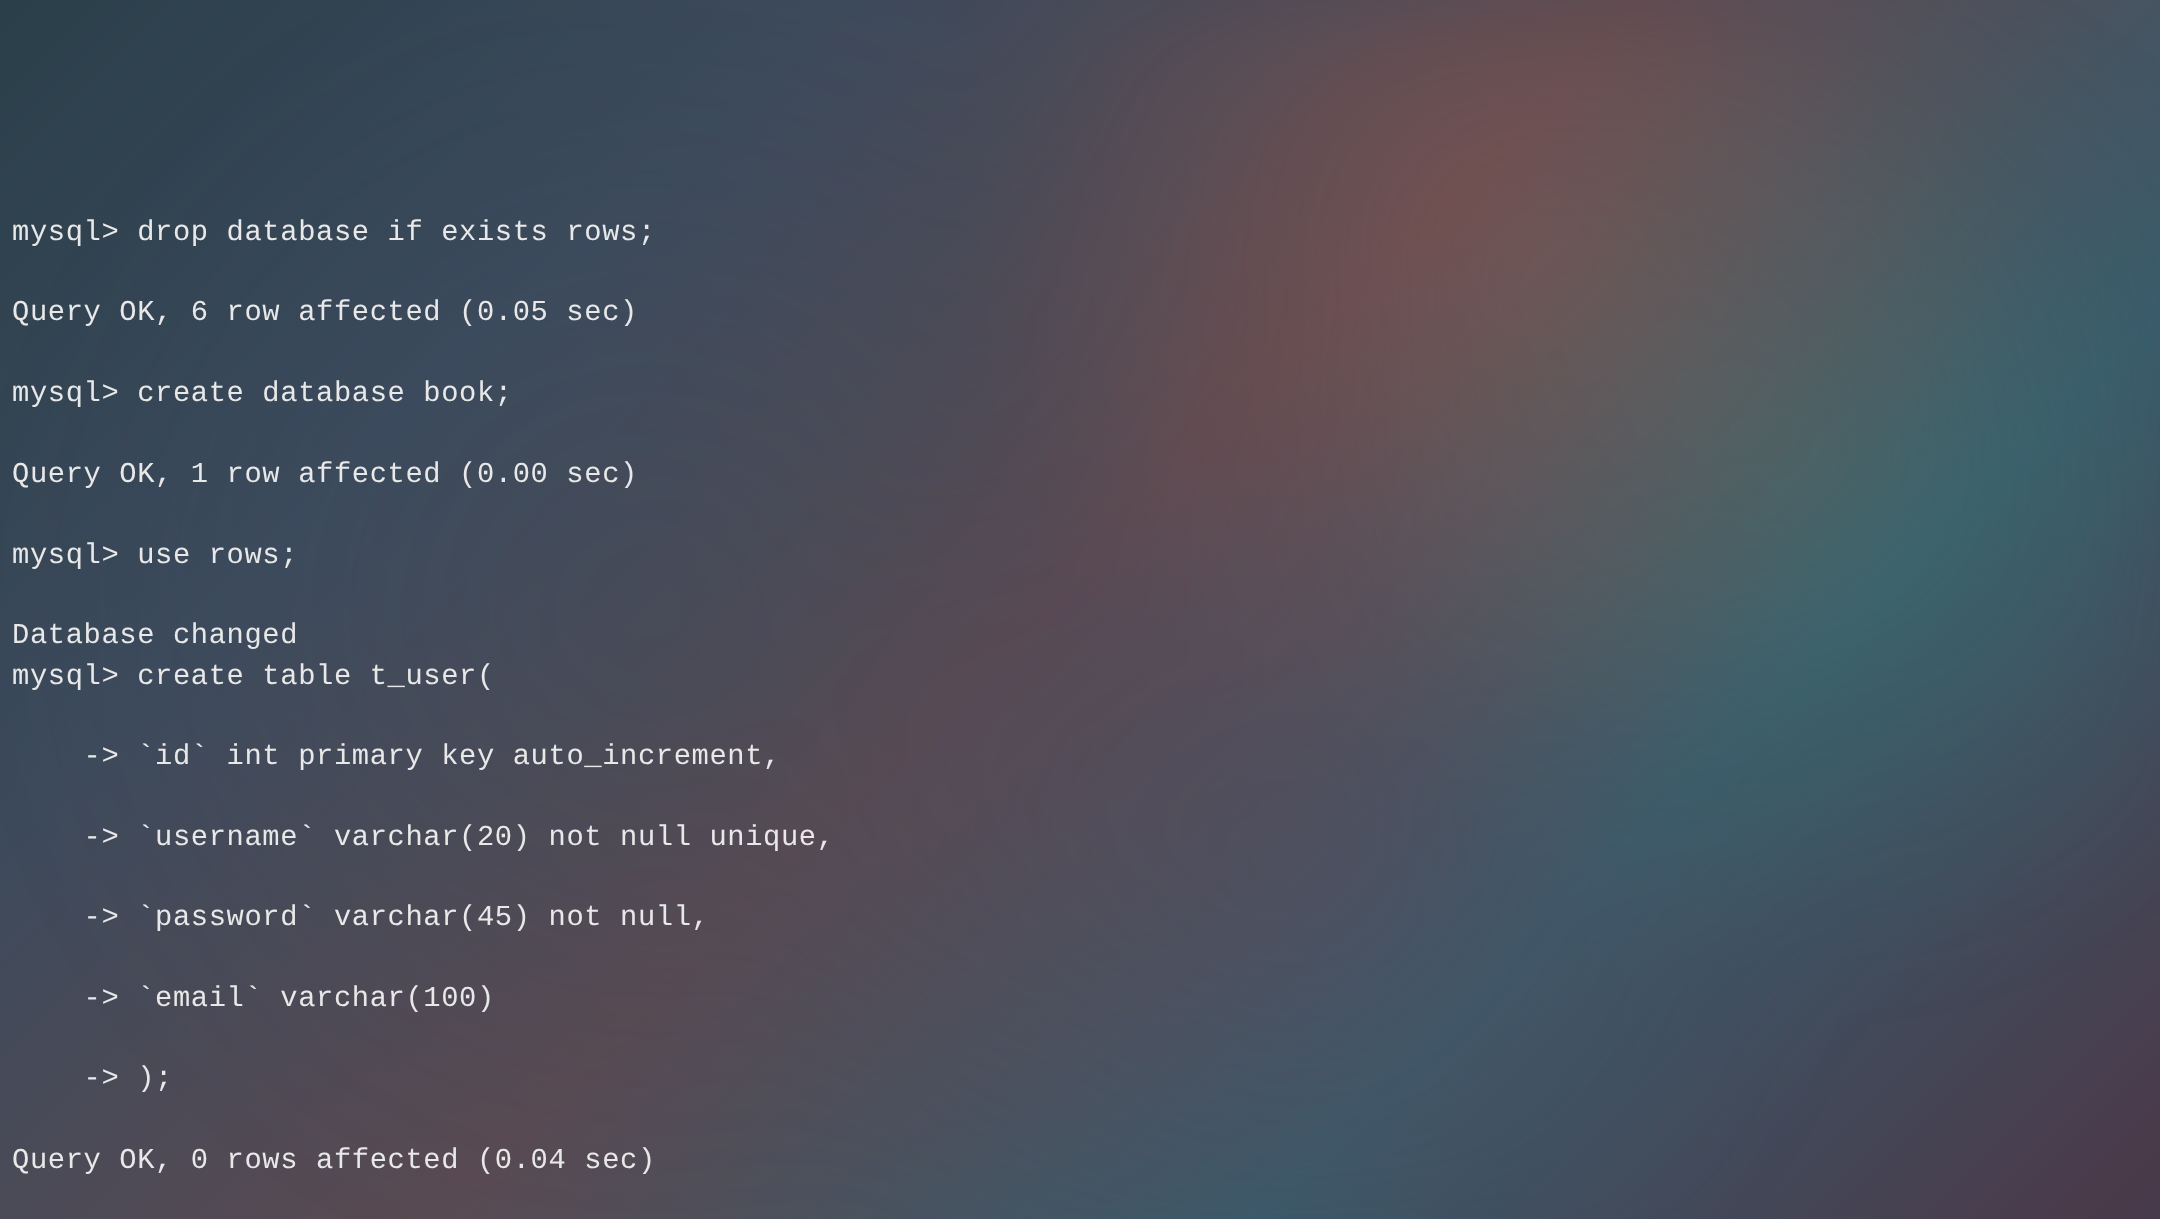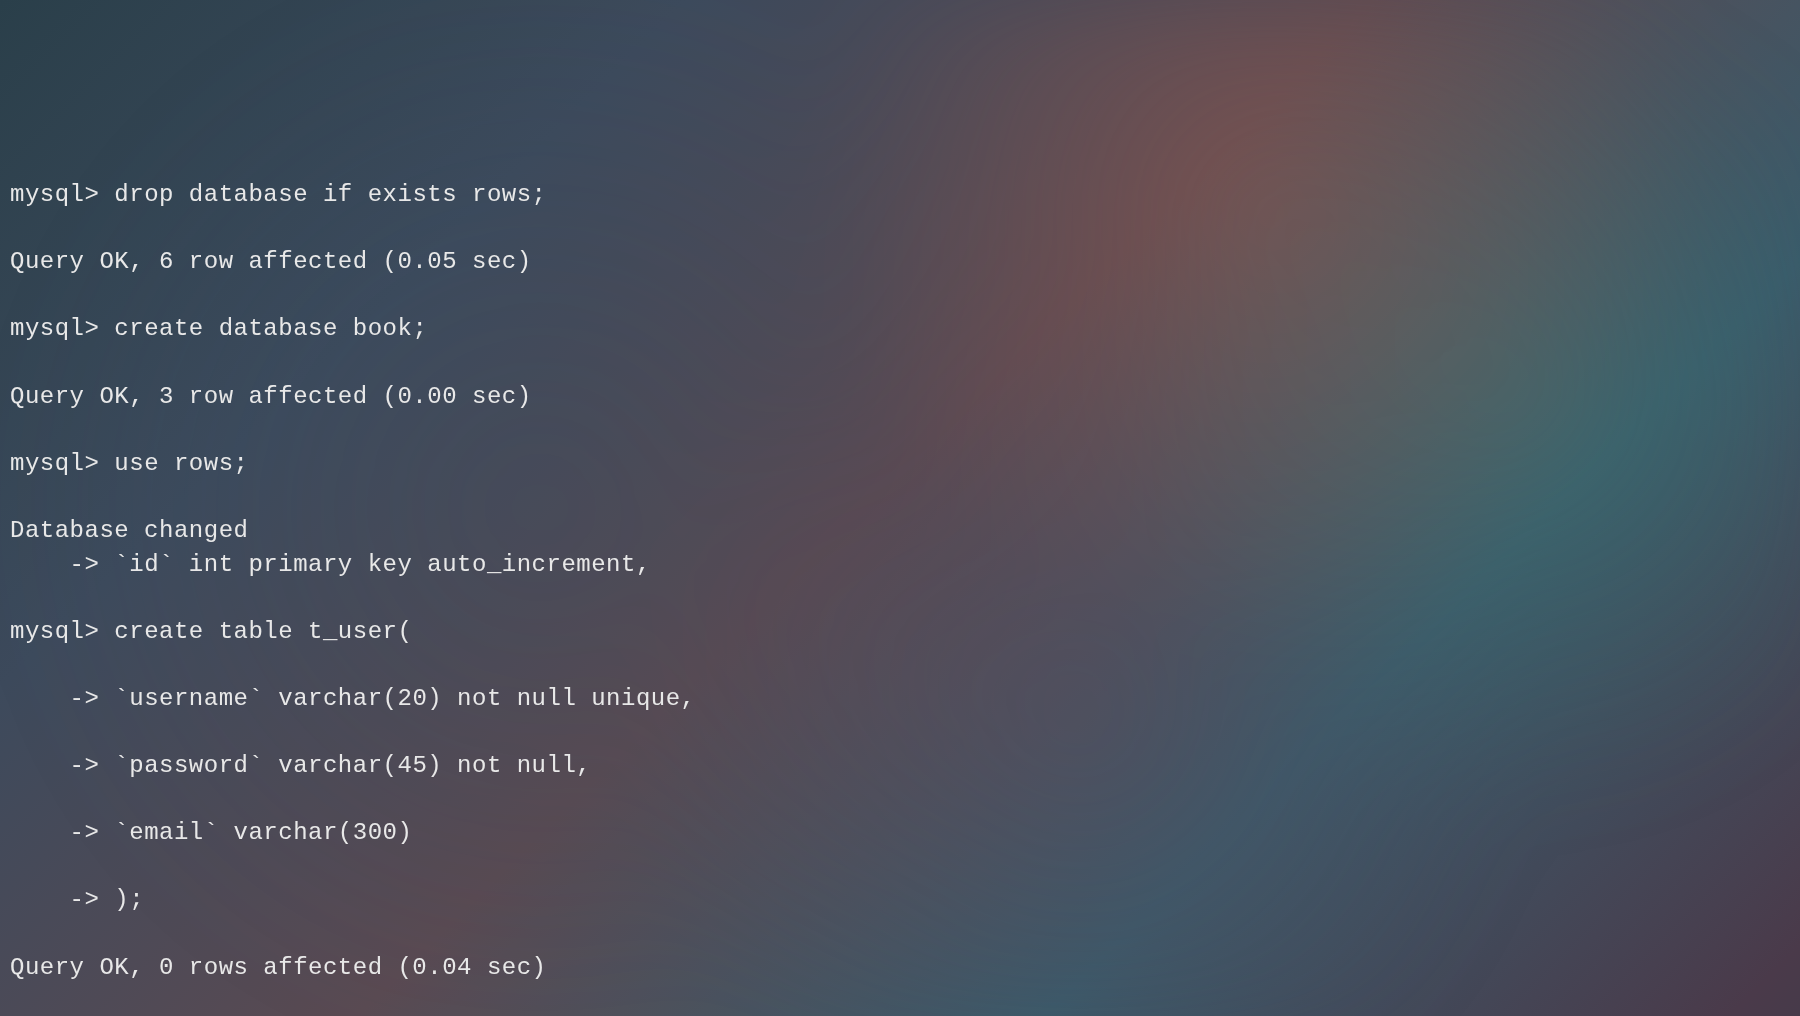--- a/index.html
+++ b/index.html
@@ -55,29 +55,29 @@
 </head>
 <body>
 
 
 
 <div class="terminal">
 <span class="line"><span class="prompt">mysql&gt; </span><span class="cmd">drop database if exists rows;</span></span>
 <span class="line output">Query OK, 6 row affected (0.05 sec)</span>
 <span class="line"></span>
 <span class="line"><span class="prompt">mysql&gt; </span><span class="cmd">create database book;</span></span>
-<span class="line output">Query OK, 3 row affected (0.00 sec)</span>
+<span class="line output">Query OK, 1 row affected (0.00 sec)</span>
 <span class="line"></span>
 <span class="line"><span class="prompt">mysql&gt; </span><span class="cmd">use rows;</span></span>
 <span class="line output">Database changed</span>
+<span class="line"><span class="prompt">mysql&gt; </span><span class="cmd">create table t_user(</span></span>
 <span class="line"><span class="prompt">    -&gt; </span><span class="cmd">`id` int primary key auto_increment,</span></span>
-<span class="line"><span class="prompt">mysql&gt; </span><span class="cmd">create table t_user(</span></span>
 <span class="line"><span class="prompt">    -&gt; </span><span class="cmd">`username` varchar(20) not null unique,</span></span>
 <span class="line"><span class="prompt">    -&gt; </span><span class="cmd">`password` varchar(45) not null,</span></span>
-<span class="line"><span class="prompt">    -&gt; </span><span class="cmd">`email` varchar(300)</span></span>
+<span class="line"><span class="prompt">    -&gt; </span><span class="cmd">`email` varchar(100)</span></span>
 <span class="line"><span class="prompt">    -&gt; </span><span class="cmd">);</span></span>
 <span class="line output">Query OK, 0 rows affected (0.04 sec)</span>
 <span class="line"></span>
 
 
 <span class="line"></span>
 
 
 
 

